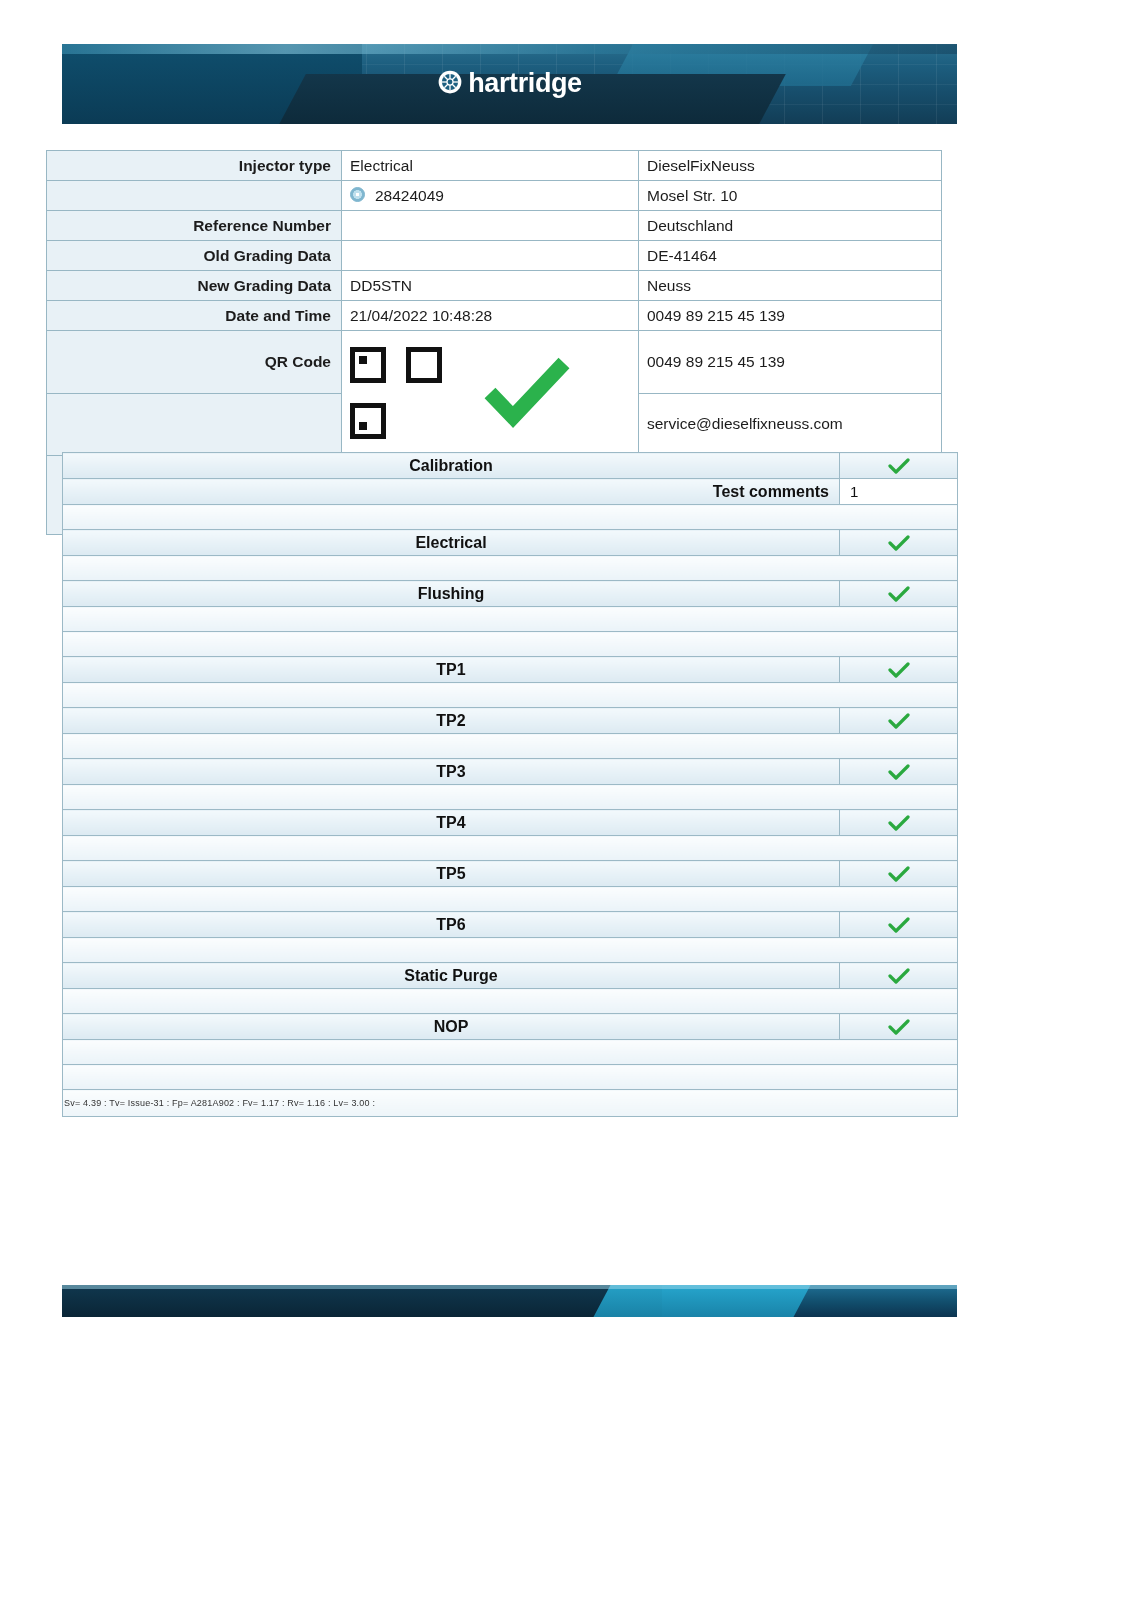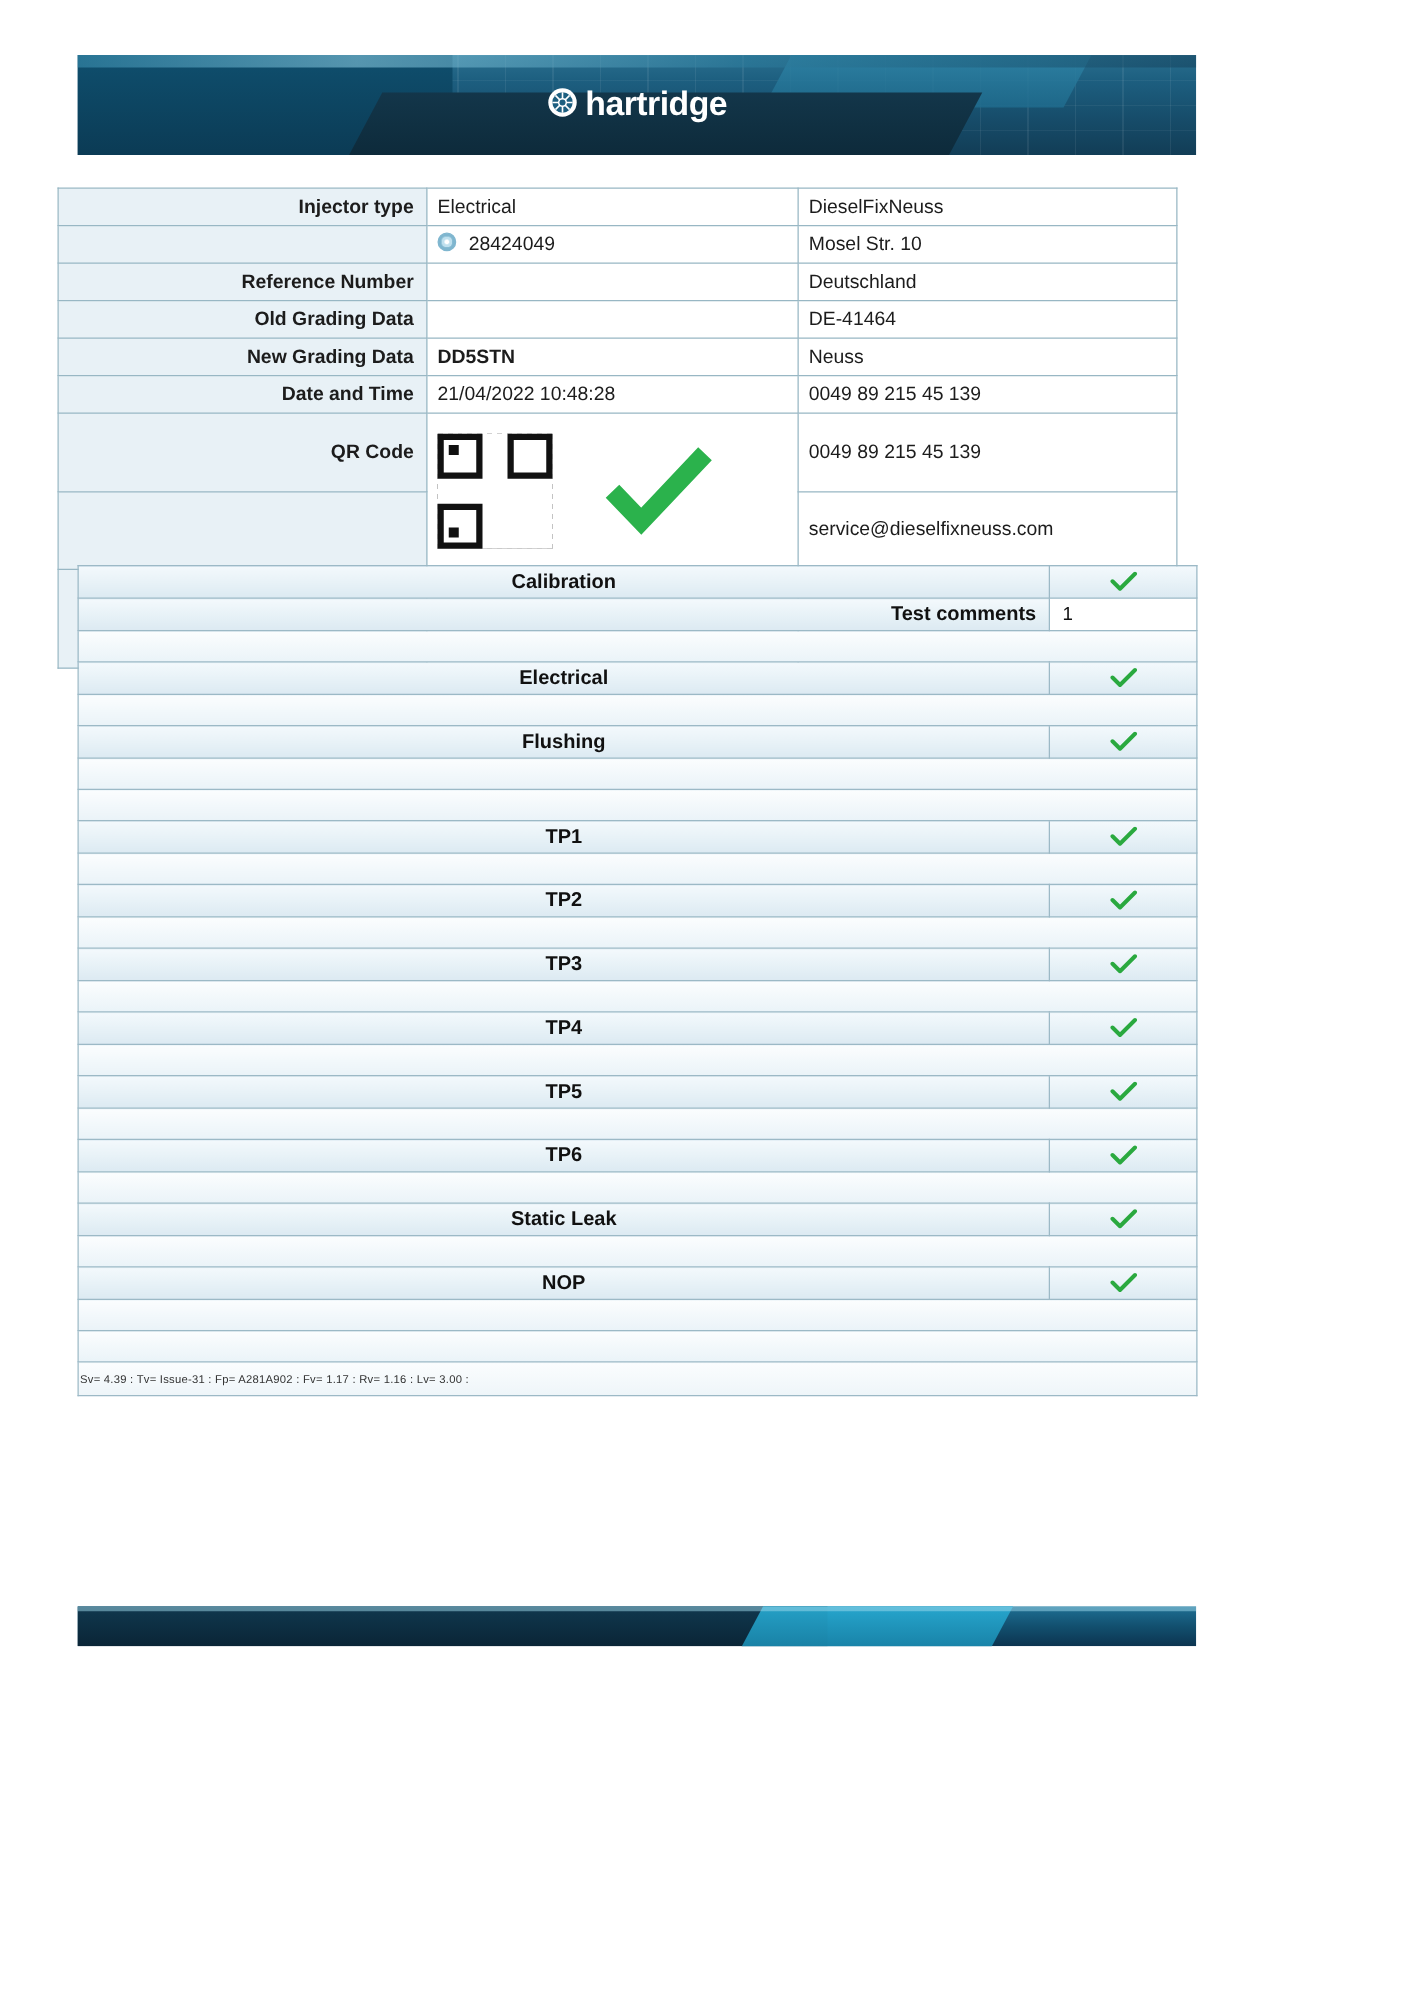--- a/index.html
+++ b/index.html
@@ -149,21 +149,21 @@
     font-weight: bold;
     background: #e8f1f6 !important;
     color: #101010;
     font-size: 16px;
     padding-right: 10px !important;
   }
   .lbl-blank {
     background: #e8f1f6 !important;
     border-right: 1px solid #98b7c4;
   }
-  .val-bold { font-weight: bold; }
+  .val-bold { font-weight: normal; }
   .addr { background: #ffffff; }
 
   .chip {
     display: inline-block;
     width: 13px; height: 13px;
     border-radius: 50%;
     border: 1px solid #7fb6cf;
     background:
       radial-gradient(circle at 50% 50%, #ffffff 0 20%, #bfe0ee 21% 48%, #7fb6cf 49% 100%);
     vertical-align: -1px;
@@ -489,21 +489,21 @@
           <svg width="22" height="16" viewBox="0 0 22 16">
               <path d="M2 8 L8 14 L20 2" fill="none" stroke="#2aa93f" stroke-width="3.2" stroke-linecap="round" stroke-linejoin="round"></path>
             </svg>
         </td>
       </tr>
       <tr class="spacer-row">
           <td colspan="2"></td>
         </tr>
 
       <tr class="section-row">
-        <td class="section-title">Static Leak</td>
+        <td class="section-title">Static Purge</td>
         <td class="tick">
           <svg width="22" height="16" viewBox="0 0 22 16">
               <path d="M2 8 L8 14 L20 2" fill="none" stroke="#2aa93f" stroke-width="3.2" stroke-linecap="round" stroke-linejoin="round"></path>
             </svg>
         </td>
       </tr>
       <tr class="spacer-row">
           <td colspan="2"></td>
         </tr>
 

